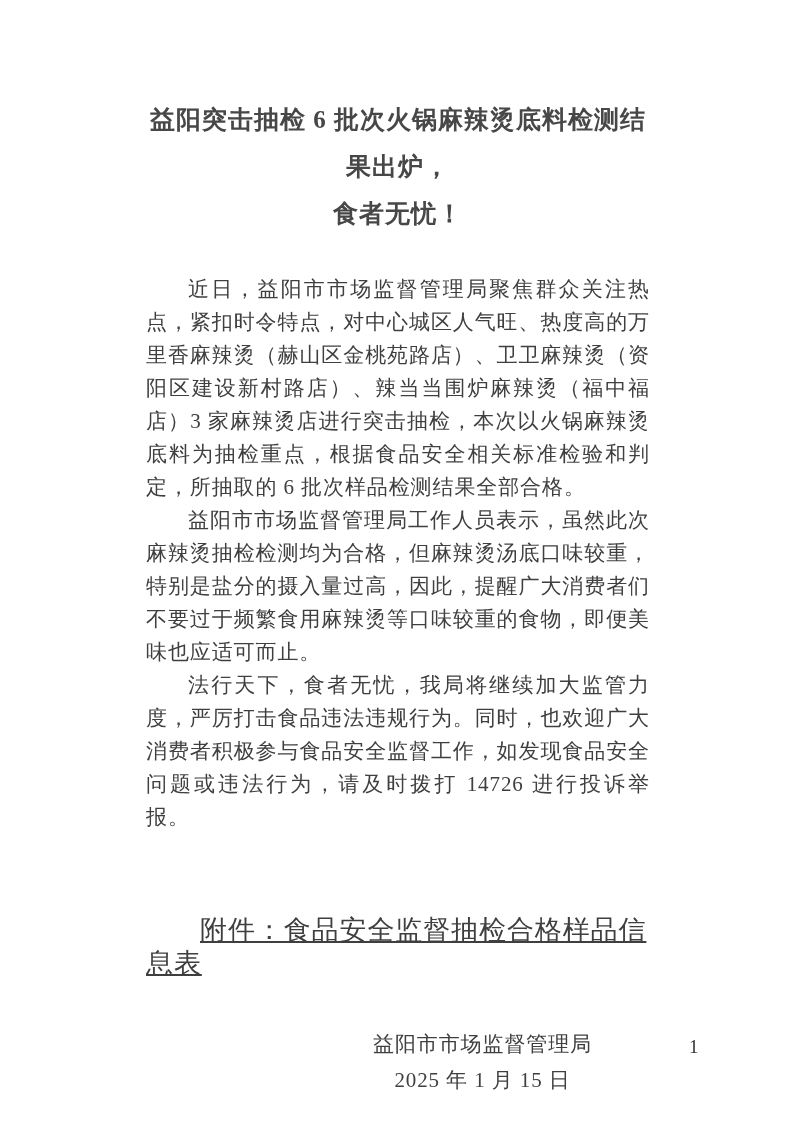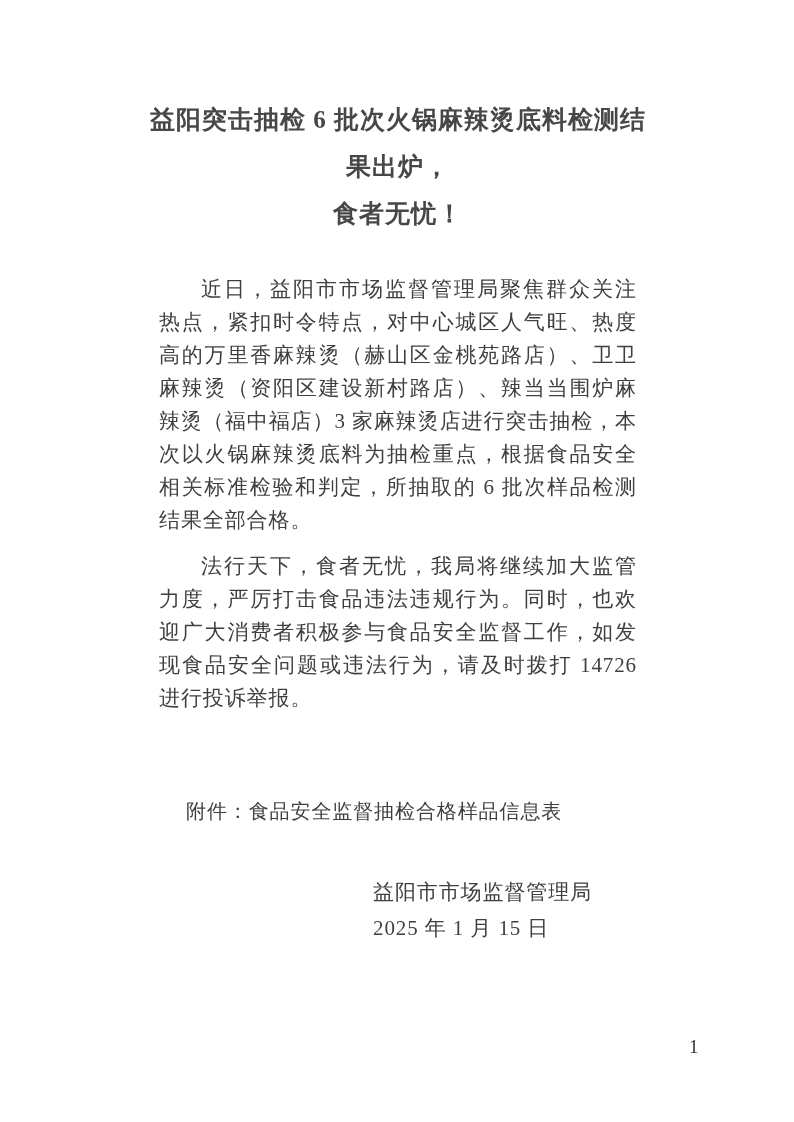--- a/index.html
+++ b/index.html
@@ -22,38 +22,39 @@
   .doc-title {
     margin: 0 0 36px 0;
     font-size: 25px;
     font-weight: 700;
     text-align: center;
     line-height: 47px;
     letter-spacing: 1px;
     color: #474747;
   }
   .doc-body p {
-    margin: 13px;
+    margin: 0;
     font-size: 21px;
     line-height: 33px;
     letter-spacing: 0.9px;
     text-align: justify;
     text-indent: 2em;
   }
   .attachment-line {
     margin: 80px 0 0 0;
-    font-size: 20px;
+    font-size: 27px;
     line-height: 33px;
     letter-spacing: 0.9px;
     text-indent: 2em;
+    text-decoration: underline;
   }
   .signature-block {
     width: fit-content;
     margin: 46px 58px 0 auto;
-    text-align: left;
+    text-align: center;
     font-size: 21px;
     line-height: 36px;
     letter-spacing: 0.9px;
   }
   .page-number {
     position: absolute;
     left: 656px;
     top: 1036px;
     font-size: 19px;
     color: #333333;
@@ -64,20 +65,21 @@
 
 <div class="page">
 
   <h1 class="doc-title">
     <span>益阳突击抽检 6 批次火锅麻辣烫底料检测结果出炉，</span><br>
     <span>食者无忧！</span>
   </h1>
 
   <div class="doc-body">
     <p>近日，益阳市市场监督管理局聚焦群众关注热点，紧扣时令特点，对中心城区人气旺、热度高的万里香麻辣烫（赫山区金桃苑路店）、卫卫麻辣烫（资阳区建设新村路店）、辣当当围炉麻辣烫（福中福店）3 家麻辣烫店进行突击抽检，本次以火锅麻辣烫底料为抽检重点，根据食品安全相关标准检验和判定，所抽取的 6 批次样品检测结果全部合格。</p>
+    <p>益阳市市场监督管理局工作人员表示，虽然此次麻辣烫抽检检测均为合格，但麻辣烫汤底口味较重，特别是盐分的摄入量过高，因此，提醒广大消费者们不要过于频繁食用麻辣烫等口味较重的食物，即便美味也应适可而止。</p>
     <p>法行天下，食者无忧，我局将继续加大监管力度，严厉打击食品违法违规行为。同时，也欢迎广大消费者积极参与食品安全监督工作，如发现食品安全问题或违法行为，请及时拨打 14726 进行投诉举报。</p>
   </div>
 
   <p class="attachment-line">附件：食品安全监督抽检合格样品信息表</p>
 
   <div class="signature-block">
     <div>益阳市市场监督管理局</div>
     <div>2025 年 1 月 15 日</div>
   </div>
 

